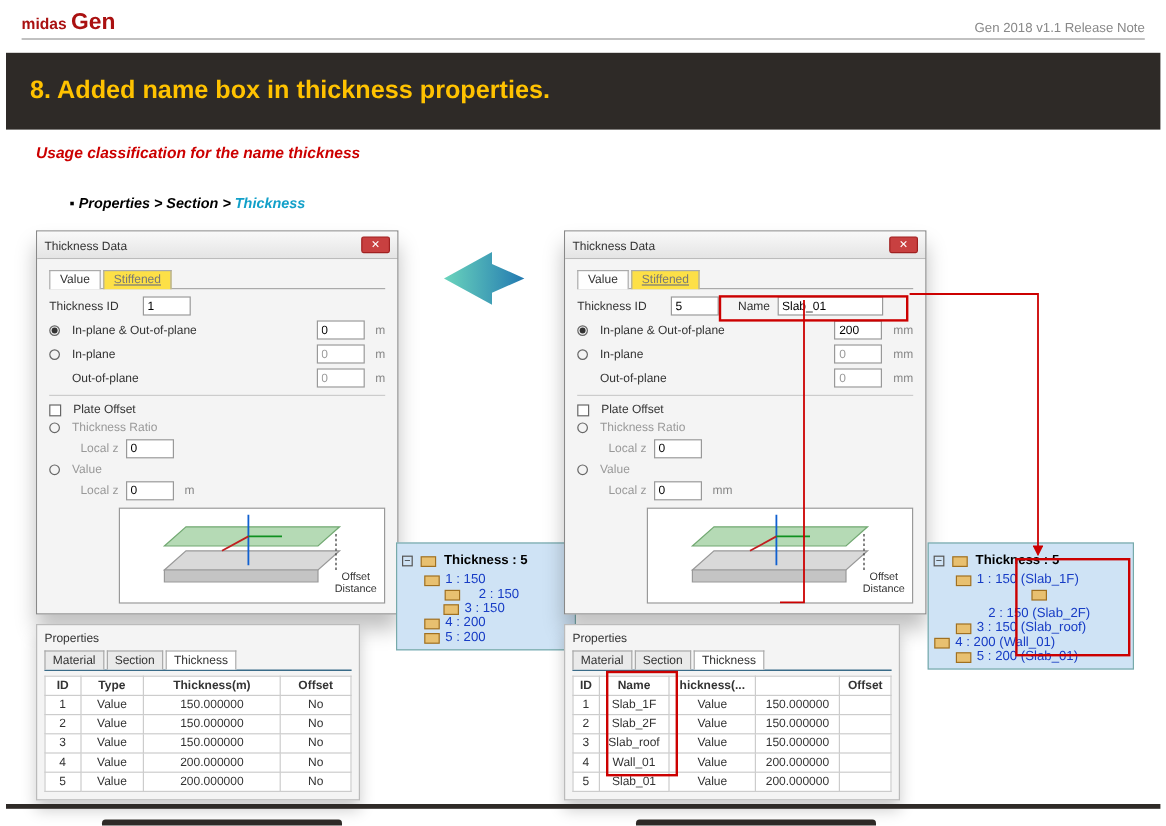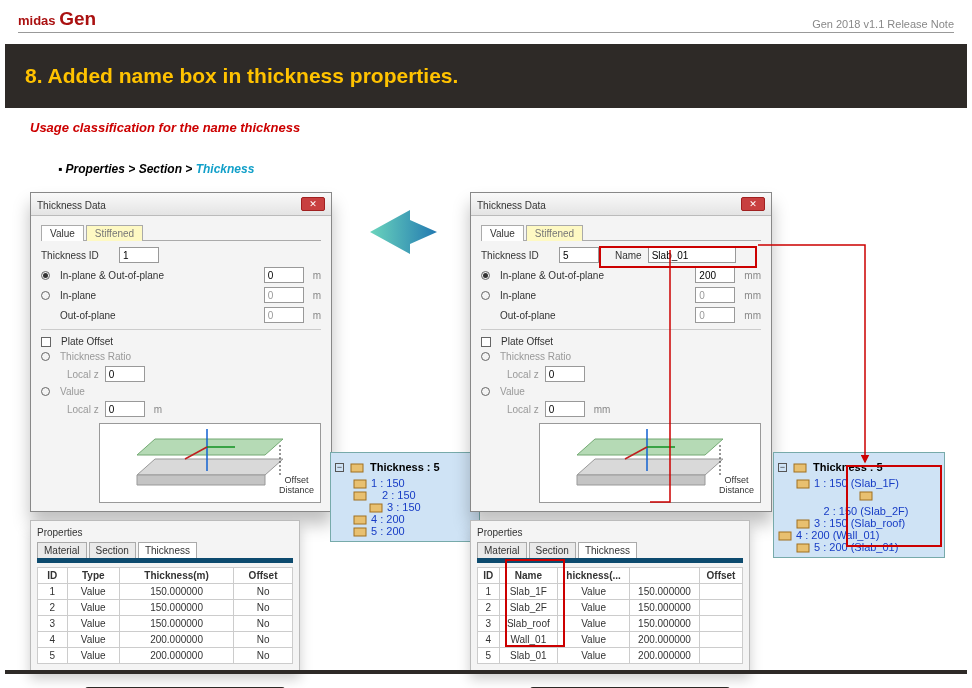--- a/index.html
+++ b/index.html
@@ -15,36 +15,36 @@
   .breadcrumb::before { content: "▪ "; }
   .bc-last { color: #12a0c9; }
   .panels { position: absolute; top: 192px; left: 30px; right: 30px; display:flex; gap: 20px; align-items:flex-start;}
   .panel-col { position: relative; width: 310px; }
   .dialog { width: 302px; background: #f4f4f4; border: 1px solid #888; box-shadow: 0 12px 16px rgba(0,0,0,.25); font-size: 10px;}
   .dlg-title { background: linear-gradient(#f9f9f9,#e4e4e4); padding: 4px 6px; display:flex; justify-content:space-between; align-items:flex-end; border-bottom:1px solid #bbb;}
   .dlg-close { background:#c84040; color:#fff; width:24px; height:14px; border-radius:2px; font-size:9px; display:flex;align-items:center;justify-content:center; border:1px solid #a02020;}
   .dlg-body { padding: 8px 10px; background: #f4f4f4;}
   .tabs { display:flex; gap:2px; margin-bottom:6px; border-bottom:1px solid #aaa;}
   .tab { padding: 2px 8px; border:1px solid #aaa; border-bottom:none; background:#fefefe; font-size:10px; position:relative; top:1px;}
-  .tab.inactive { background:#fef9c3; color:#777;}
+  .tab.inactive { background:#fde047; color:#777;text-decoration:underline;}
   .row { display:flex; align-items:center; gap:6px; margin:4px 0;}
   .lbl { min-width:72px; }
   input.txt { border:1px solid #999; background:#fff; padding:1px 3px; width:40px; height:16px; font-size:10px;}
   input.txt.wide { width: 88px; }
   .radio { width:9px;height:9px;border:1px solid #666;border-radius:50%;display:inline-flex;align-items:center;justify-content:center; margin-right:4px;}
   .radio.on::after { content:""; width:5px;height:5px;background:#333;border-radius:50%;}
   .chk { width:10px;height:10px;border:1px solid #666;display:inline-block; margin-right:4px; background:#fff;}
   .disabled { color:#999; }
   .unit { color:#888; margin-left:3px;}
   .diagram { border:1px solid #999; background:#fff; height:80px; margin:6px 0 0 58px; position:relative; display:flex; align-items:center; justify-content:center;}
   .diagram svg { width: 190px; height: 72px;}
   .offset-label { position:absolute; right:6px; bottom:6px; font-size:9px; text-align:center; line-height:1.1;}
   .props-box { width:270px; border:1px solid #bbb; background:#f4f4f4; margin-top:8px; padding:6px; font-size:10px; box-shadow: 0 8px 12px rgba(0,0,0,.2);}
   .props-box .title { font-size:10px; margin-bottom:4px; }
-  .mini-tabs { display:flex; gap:2px; border-bottom:5px solid #0c4a6e; margin-bottom:4px;}
+  .mini-tabs { display:flex; gap:2px; border-bottom:1px solid #0c4a6e; margin-bottom:4px;}
   .mini-tab { padding:2px 6px; border:1px solid #aaa; border-bottom:none; background:#eaeaea; font-size:10px;}
   .mini-tab.active { background:#fff;}
   table.grid { width:100%; border-collapse:collapse; font-size:10px; background:#fff;}
   table.grid th, table.grid td { border:1px solid #ccc; padding:2px 4px; text-align:center;}
   .tree { position:absolute; background:#cfe3f5; border:1px solid #7aa; padding:4px 8px 4px 4px; font-size:11px; width:150px; }
   .tree .thick { font-weight:bold; color:#000;}
   .tree .item { color:#173cc5; display:flex; align-items:center; gap:4px; white-space:nowrap;}
   .tree svg{flex-shrink:0;}
   .version-pill { background:#2e2a27; color:#fff; padding:6px 30px; border-radius: 3px; font-size:12px; font-weight:700; margin:16px auto 0; width:200px; text-align:center;}
   .arrow-area { width:90px; display:flex; align-items:center; justify-content:center;}
@@ -199,21 +199,21 @@
             <rect x="1" y="3" width="12" height="8" fill="#e8c070" stroke="#a07020"></rect>
           </svg>
         <span class="thick">Thickness : 5</span>
         </div>
       <div class="item" style="margin-left:18px;">
           <svg width="14" height="12">
             <rect x="1" y="3" width="12" height="8" fill="#e8c070" stroke="#a07020"></rect>
           </svg>
           <span>1 : 150</span>
         </div>
-      <div class="item" style="margin-left:18px;gap:15px;">
+      <div class="item" style="margin-left:35px;gap:15px;">
           <svg width="14" height="12">
             <rect x="1" y="3" width="12" height="8" fill="#e8c070" stroke="#a07020"></rect>
           </svg>
           <span>2 : 150</span>
         </div>
       <div class="item" style="margin-left:18px;padding-left:16px;">
           <svg width="14" height="12">
             <rect x="1" y="3" width="12" height="8" fill="#e8c070" stroke="#a07020"></rect>
           </svg>
           <span>3 : 150</span>

